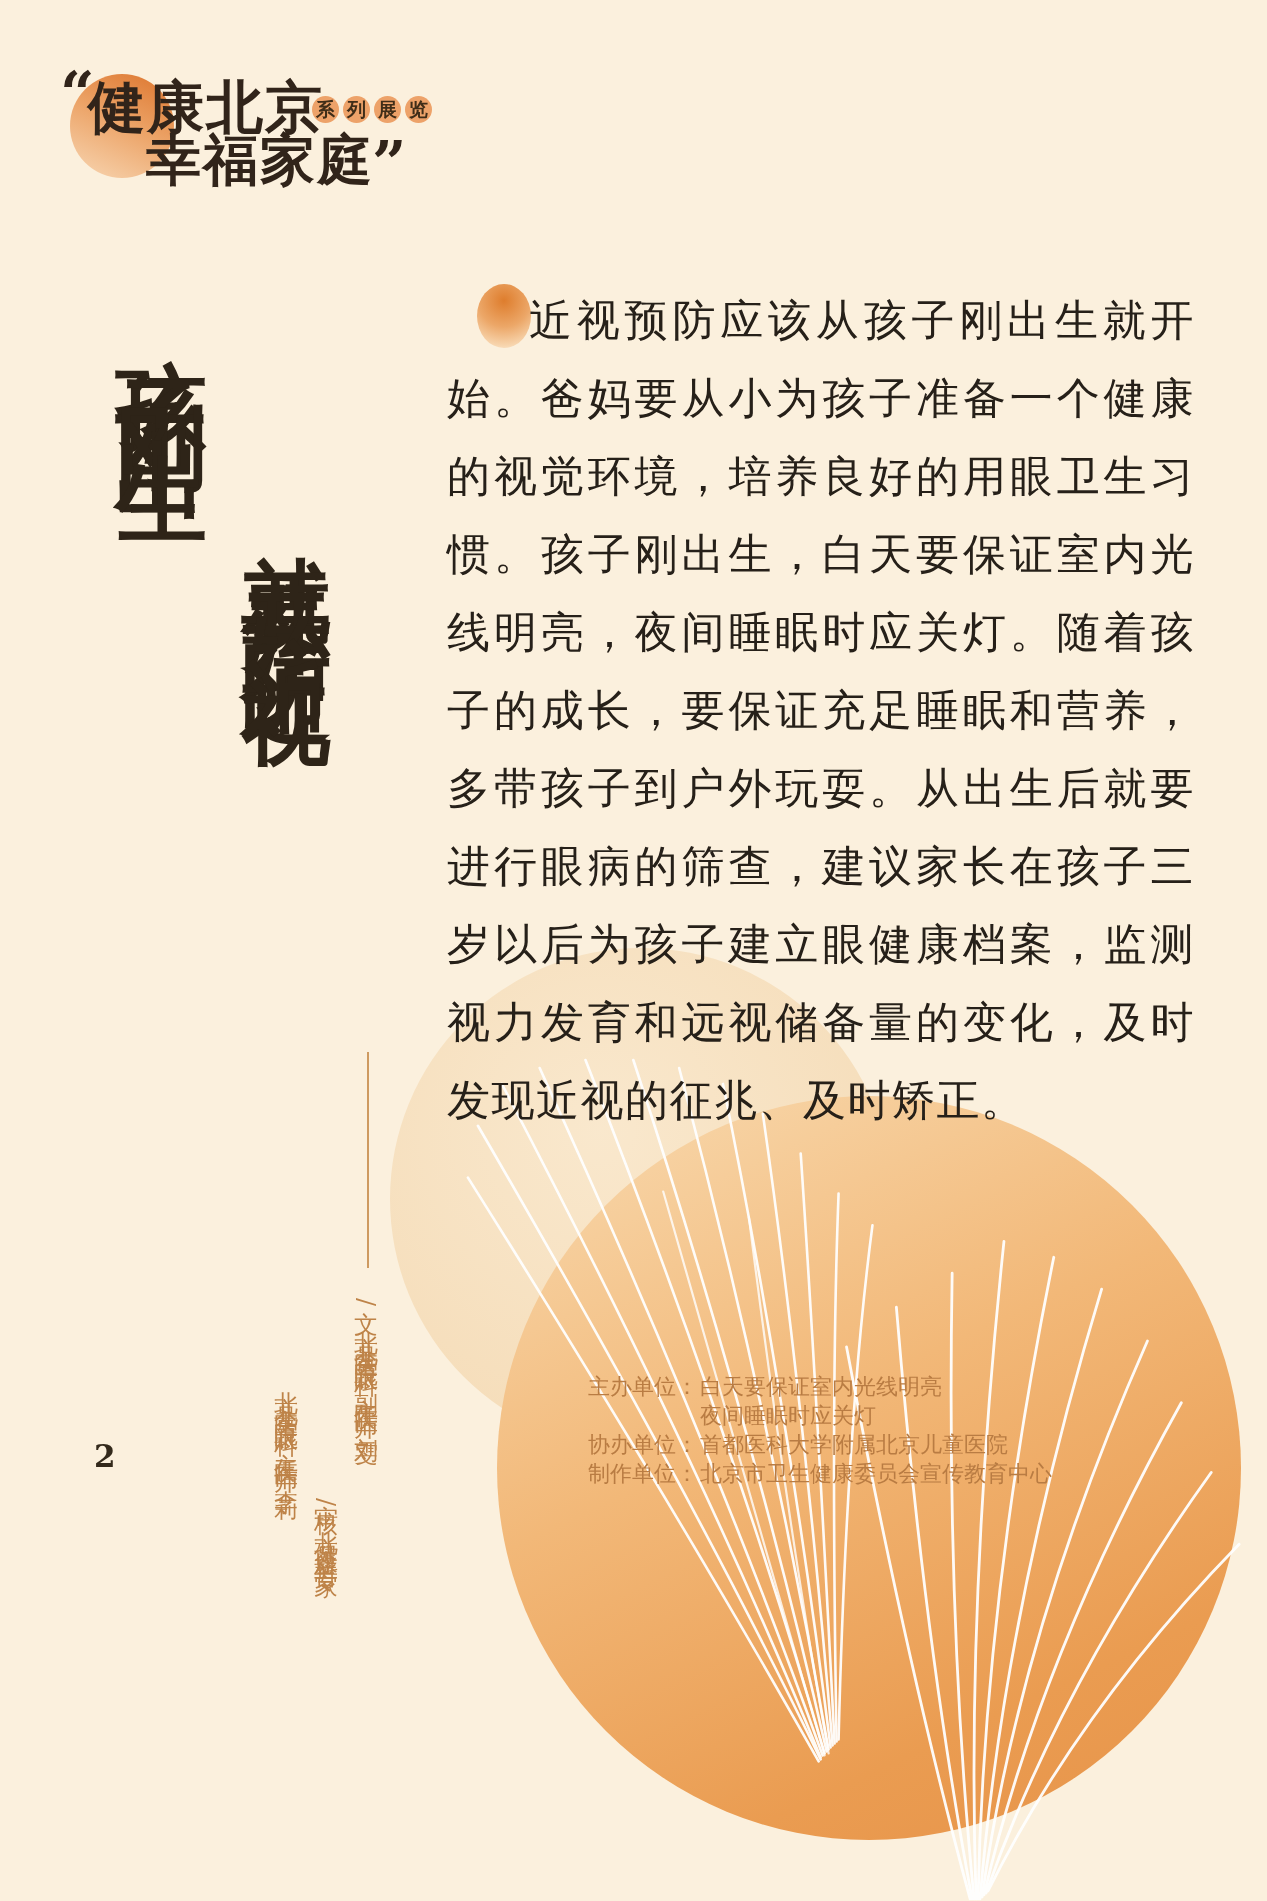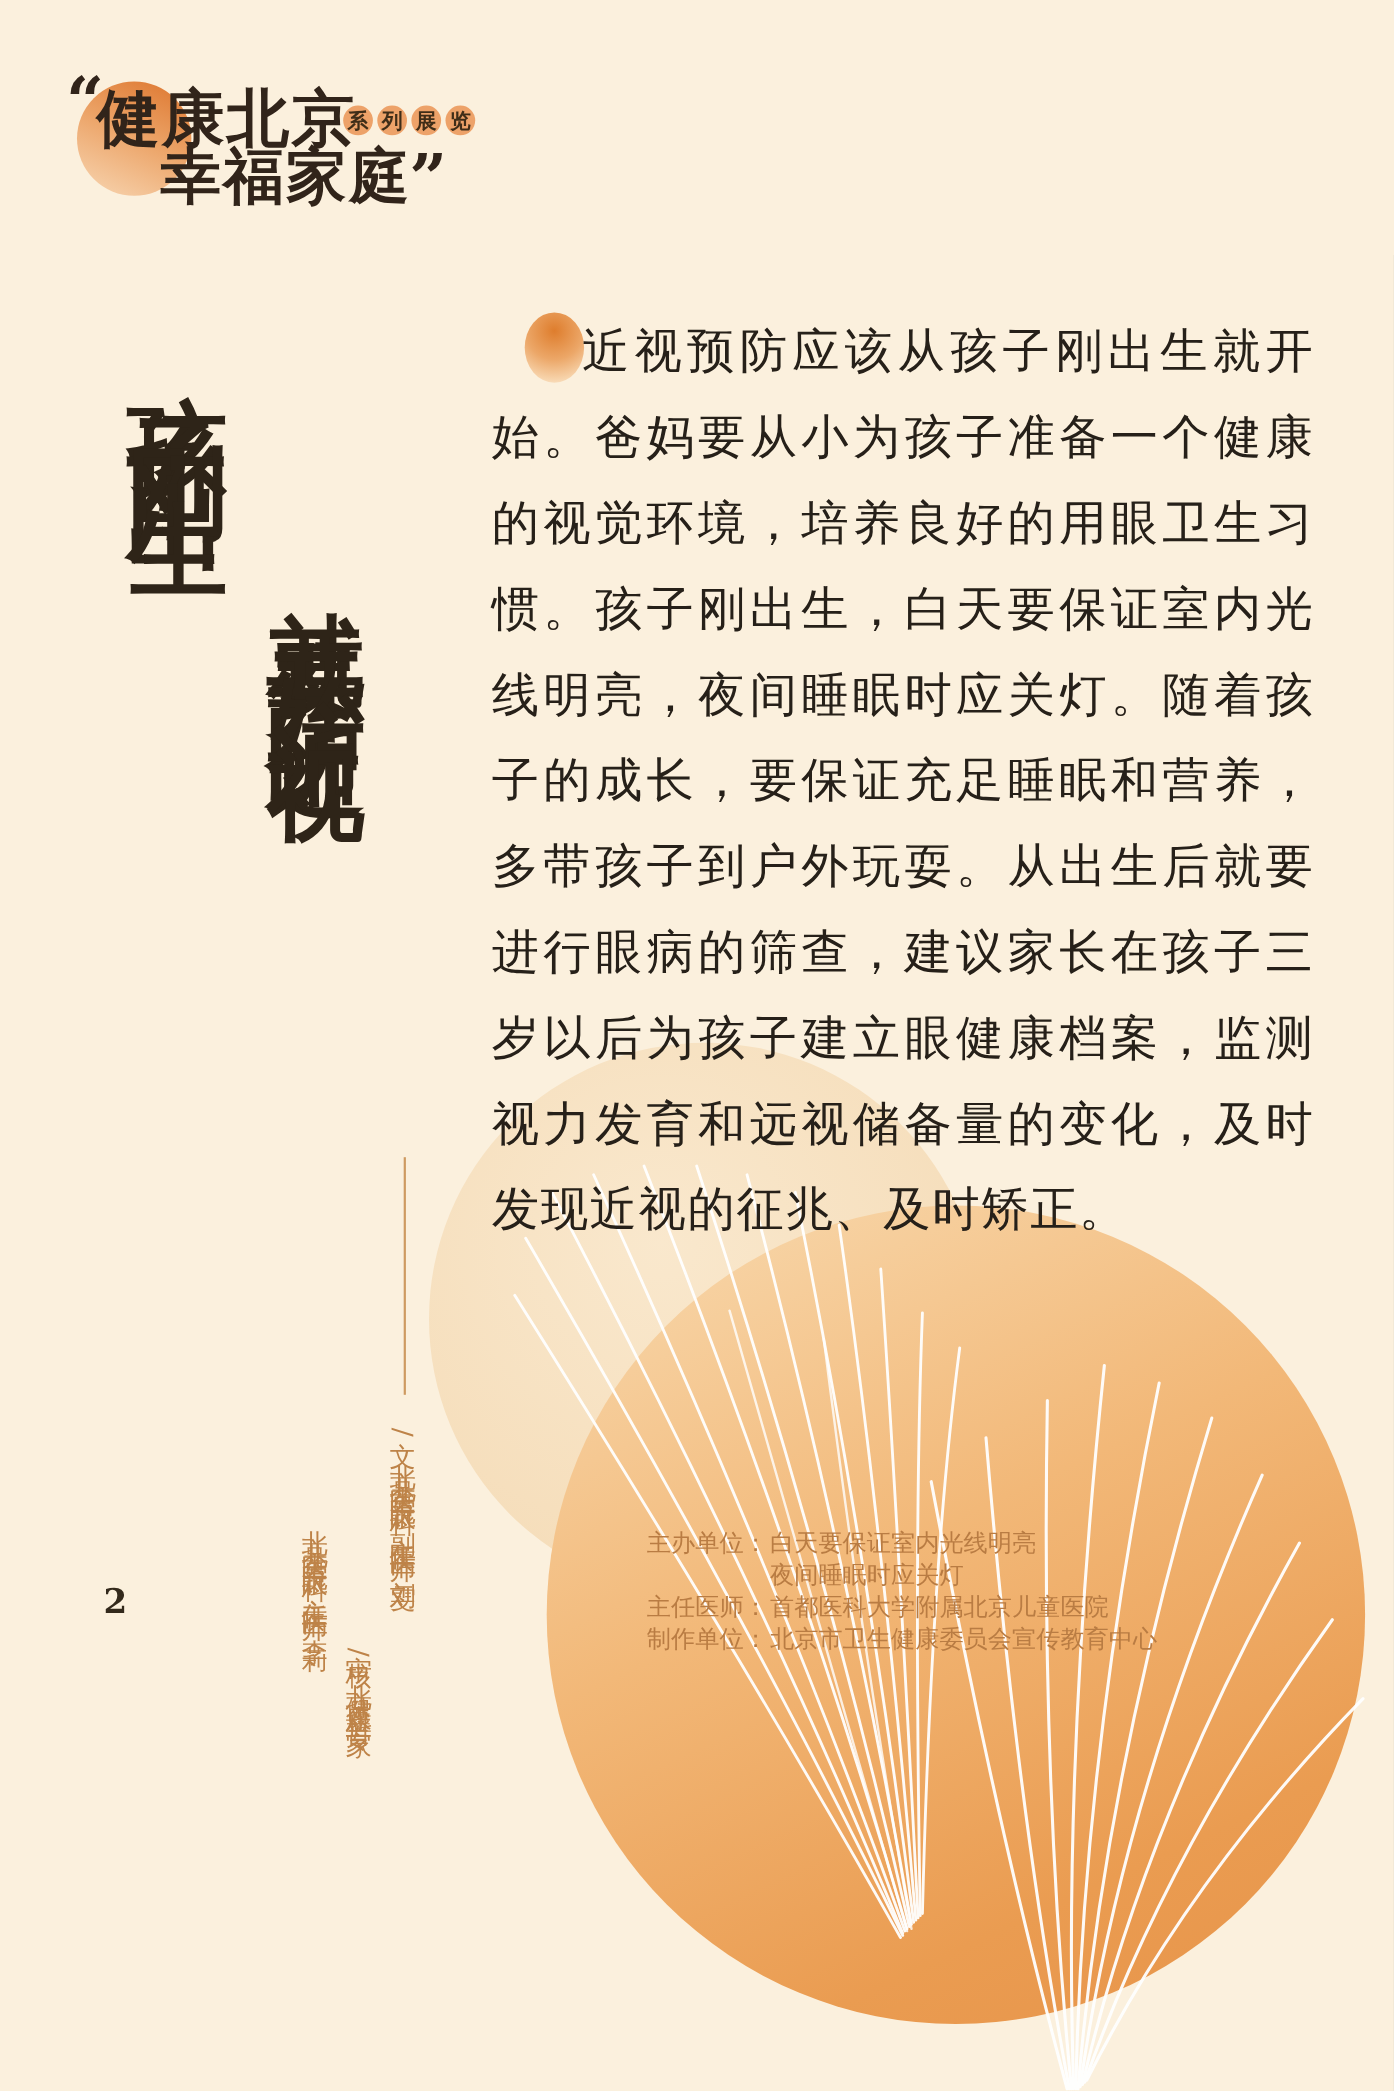--- a/index.html
+++ b/index.html
@@ -53,21 +53,21 @@
   
   .credit{position:absolute;writing-mode:vertical-rl;color:#BE8348;font-size:24px;
     letter-spacing:6px;z-index:2;}
   .credit-author{left:350px;top:1292px;}
   .credit-reviewer1{left:310px;top:1486px;}
   .credit-reviewer2{left:270px;top:1372px;}
   .credit-divider{position:absolute;left:367px;top:1052px;width:2px;height:216px;
     background:#CE9A60;z-index:2;}
   
   .orgs{position:absolute;left:588px;top:1372px;z-index:2;color:#B97C43;
-    font-size:22px;line-height:29px;margin-top:17px;}
+    font-size:22px;line-height:29px;}
   .org-row{display:flex;}
   .org-label{display:inline-block;width:112px;white-space:pre;}
   
   .page-num{position:absolute;left:94px;top:1438px;font-size:31px;font-weight:bold;
     color:#33291B;z-index:2;}
 </style>
 </head>
 <body>
 
 <div class="page">
@@ -134,21 +134,21 @@
   <div class="orgs">
     <div class="org-row">
       <span class="org-label">主办单位：</span>
       <span>白天要保证室内光线明亮</span>
     </div>
     <div class="org-row">
       <span class="org-label"></span>
       <span>夜间睡眠时应关灯</span>
     </div>
     <div class="org-row">
-      <span class="org-label">主任医师：</span>
+      <span class="org-label">协办单位：</span>
       <span>首都医科大学附属北京儿童医院</span>
     </div>
     <div class="org-row">
       <span class="org-label">制作单位：</span>
       <span>北京市卫生健康委员会宣传教育中心</span>
     </div>
   </div>
 
   <div class="page-num">2</div>
 

